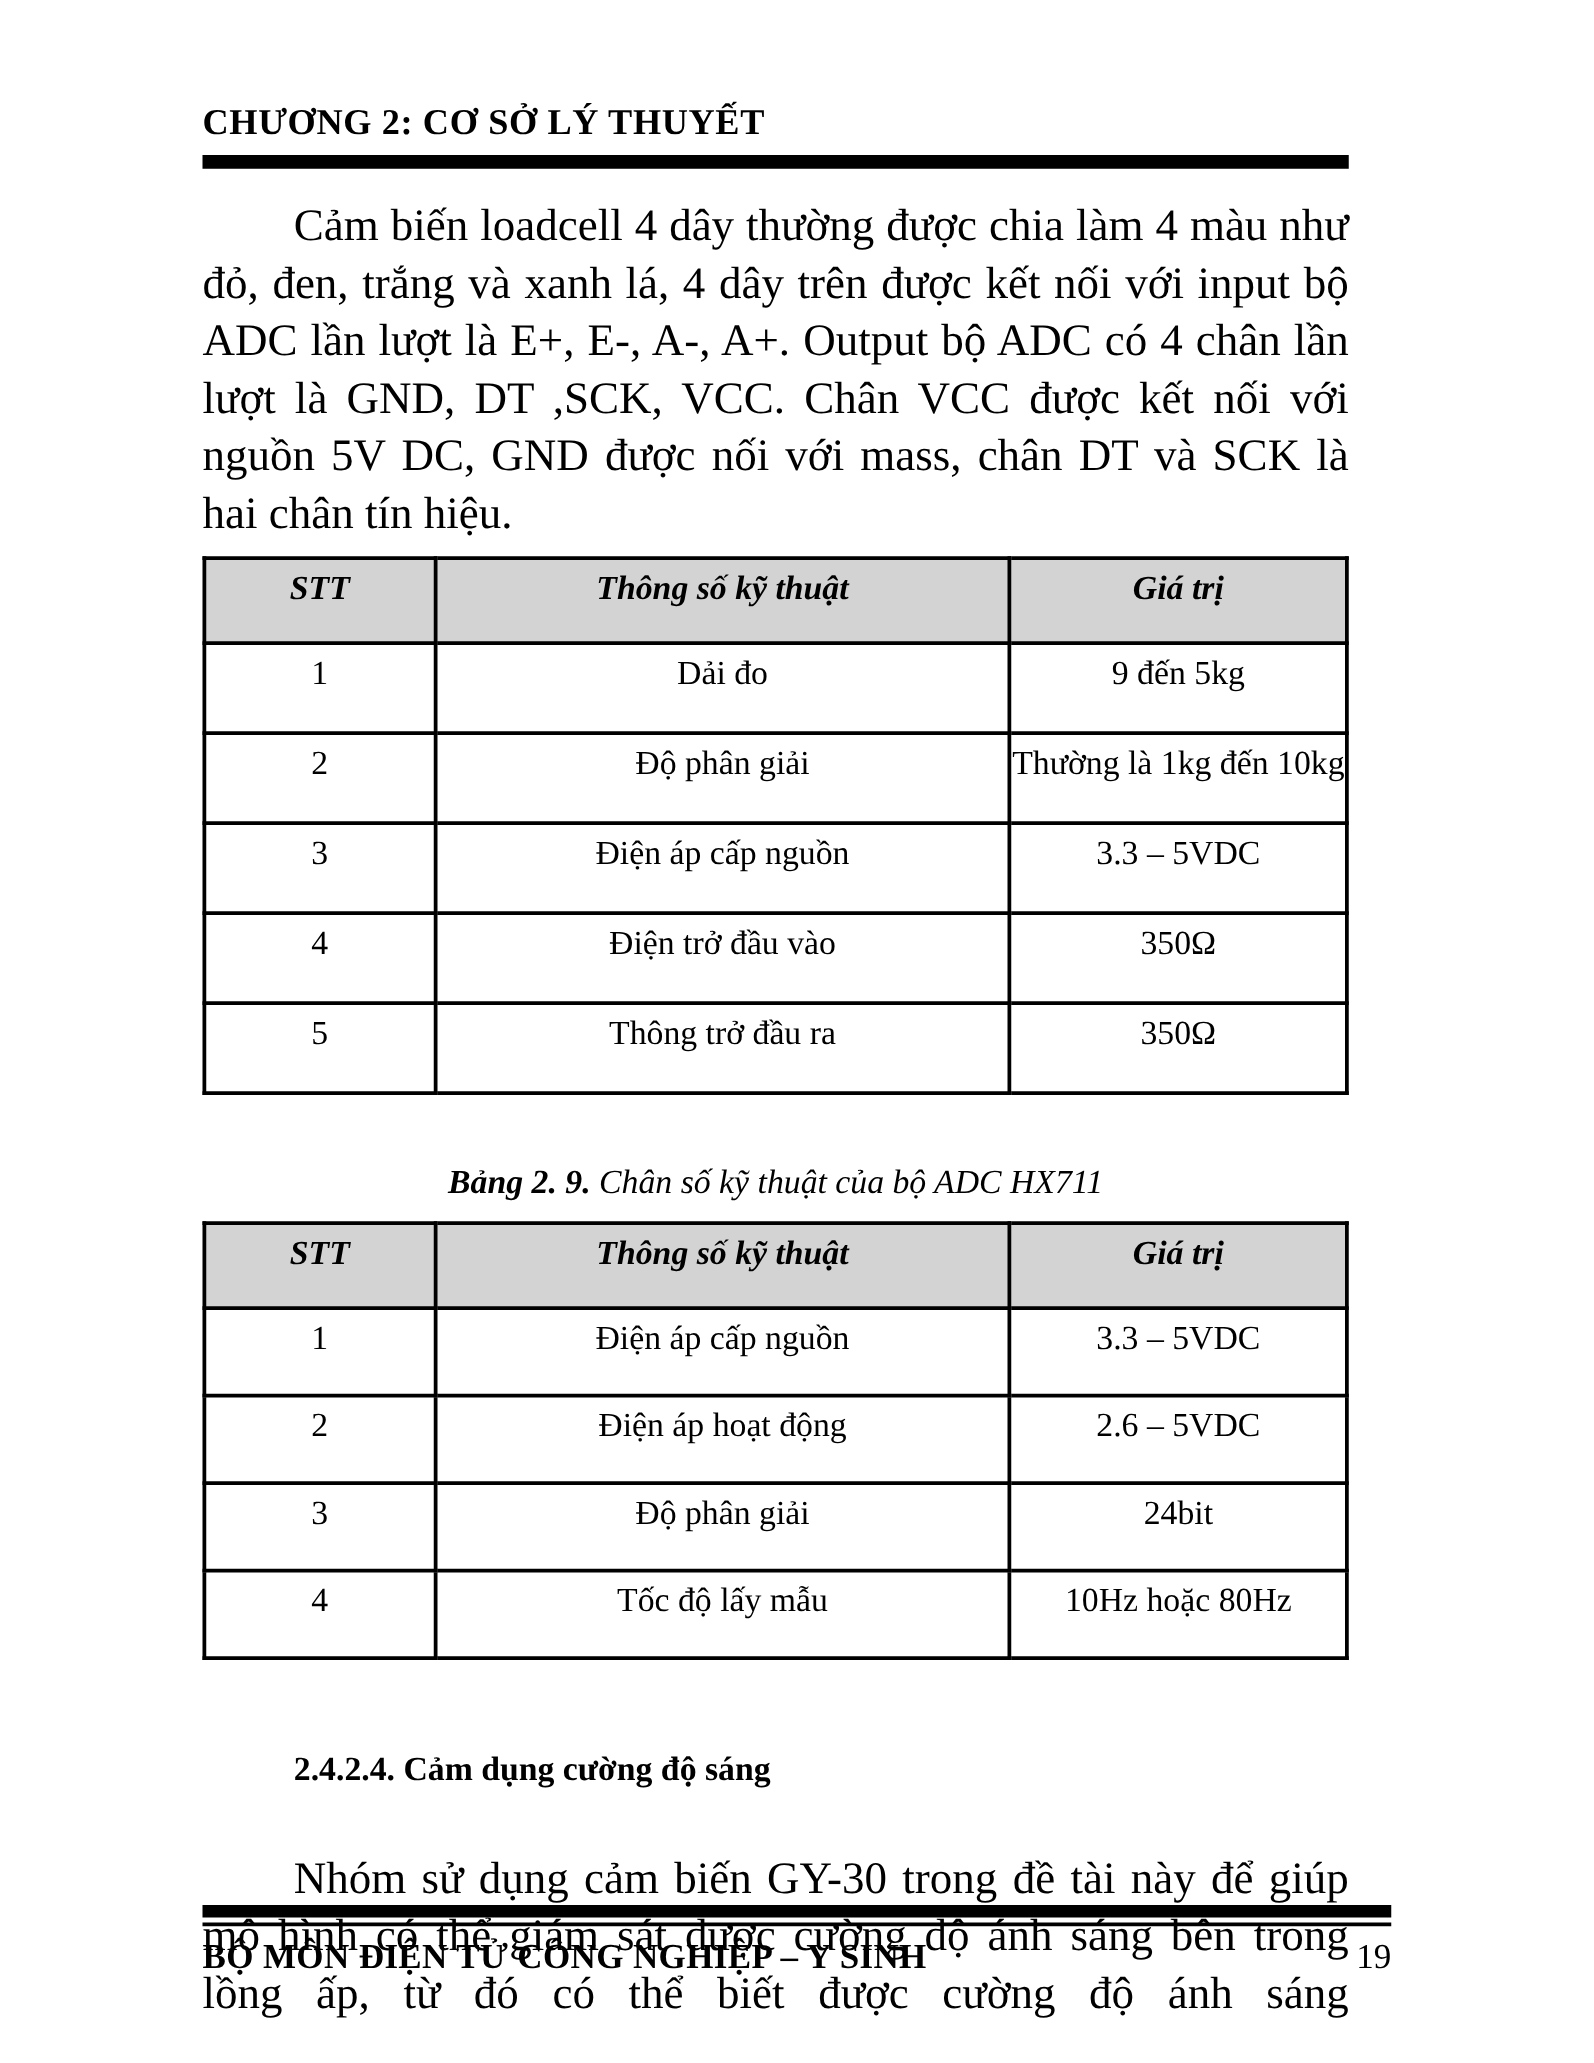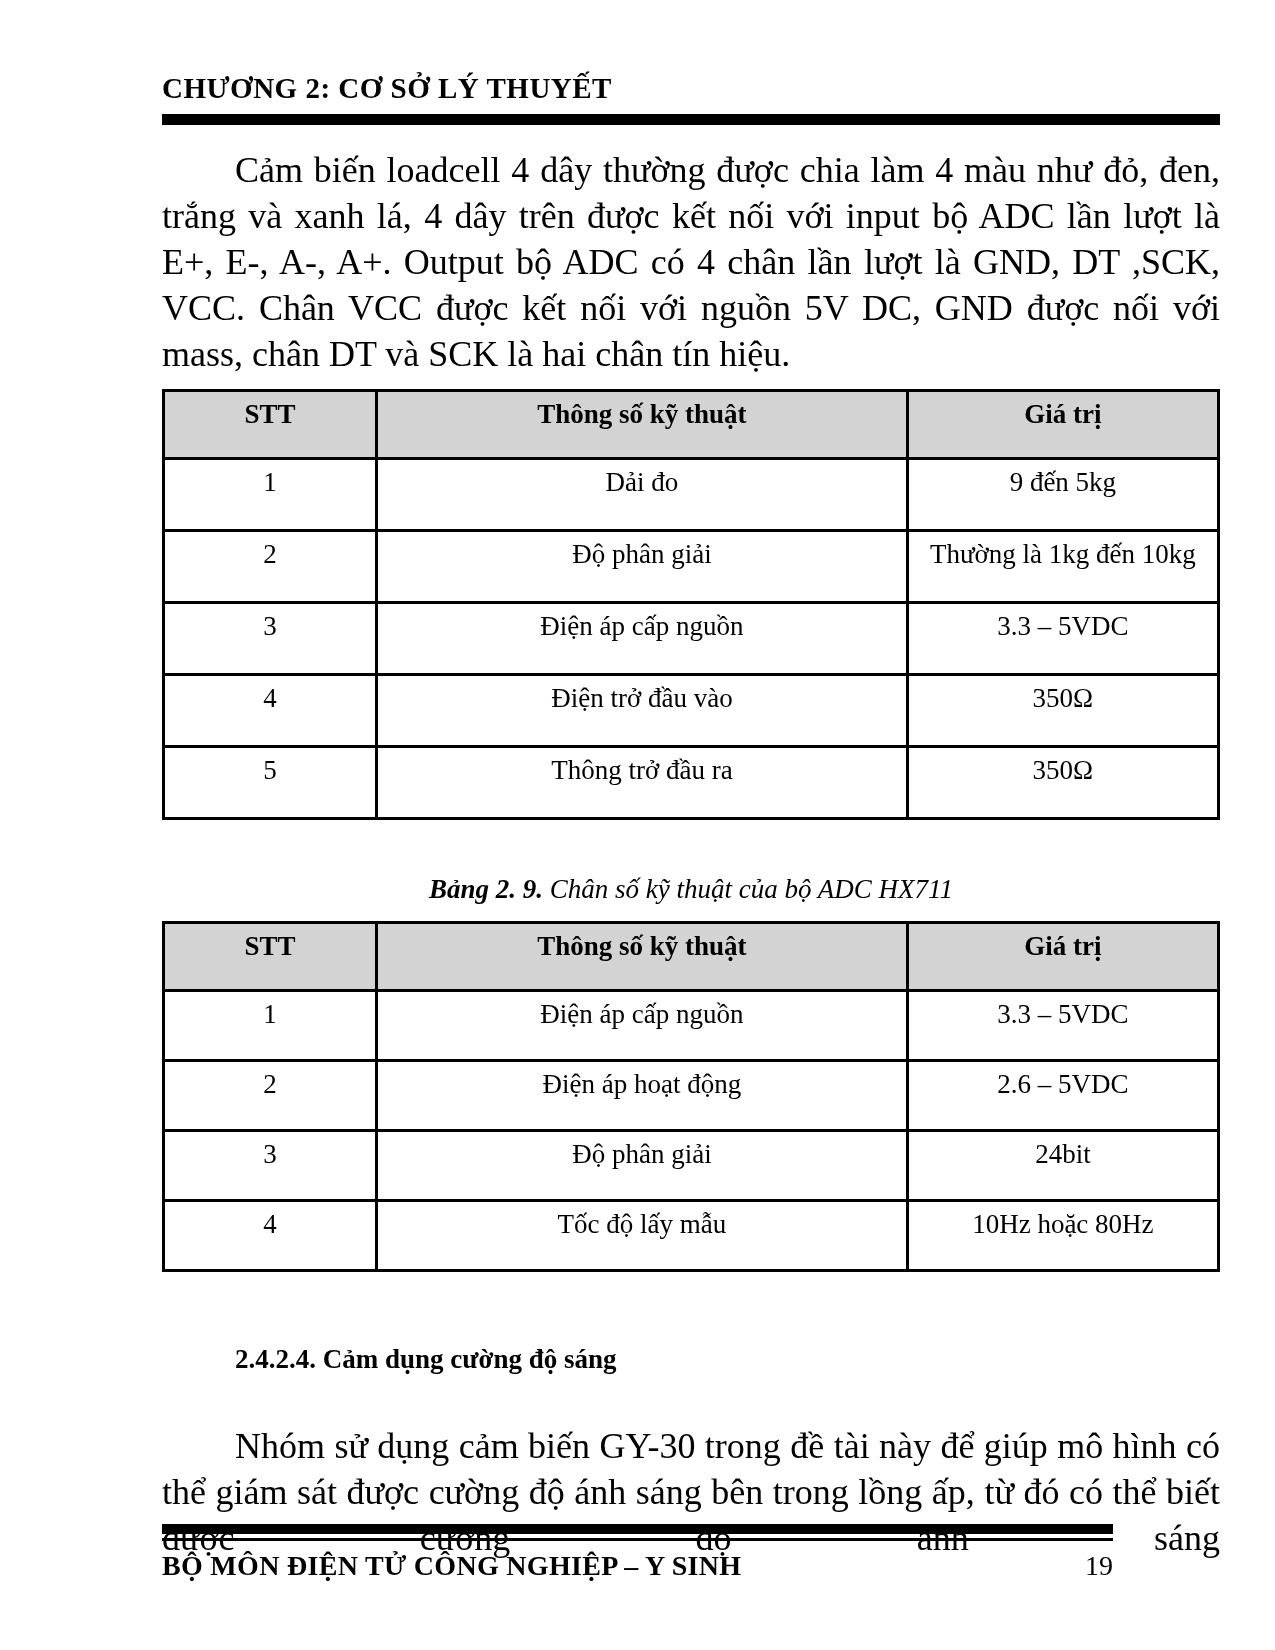--- a/index.html
+++ b/index.html
@@ -3,21 +3,21 @@
 <meta charset="utf-8">
 <style>
   * { margin: 0; padding: 0; box-sizing: border-box; }
   html, body { background: #ffffff; }
   body {
     width: 1275px; height: 1650px;
     position: relative; overflow: hidden;
     font-family: "Liberation Serif", "DejaVu Serif", serif;
     color: #000;
   }
-  .content { position: absolute; left: 162px; top: 4px; width: 1058px; }
+  .content { position: absolute; left: 162px; top: 14px; width: 917px; }
 
   .chapter-title { margin-top: 68px; font-size: 29px; font-weight: bold; letter-spacing: 0.5px; }
   .header-rule { height: 11px; background: #000; margin-top: 9px; }
 
   .para { font-size: 36px; line-height: 46px; text-align: justify; text-indent: 73px; }
   .para-1 { margin-top: 22px; }
   .para-2 { margin-top: 48px; text-align-last: justify; }
 
   .caption { text-align: center; font-style: italic; font-size: 27px; }
   .caption-1 { margin-top: 14px; }
@@ -25,21 +25,21 @@
   .caption-label { font-weight: bold; }
 
   table { width: 100%; border-collapse: collapse; table-layout: fixed; }
   .spec-table { margin-top: 12px; }
   .spec-table-2 { margin-top: 16px; }
   th, td {
     border: 3px solid #000;
     font-size: 27px; text-align: center; vertical-align: top;
     padding-top: 7px;
   }
-  th { background: #d3d3d3; height: 68px; font-weight: bold; }
+  th { background: #d3d3d3; height: 68px; font-weight: bold; font-style: italic; }
   .spec-table-1 td { height: 72px; }
   .spec-table-2 td { height: 70px; }
   .col-stt { width: 20.2%; }
   .col-spec { width: 50.3%; }
   .col-val { width: 29.5%; }
 
   .section-heading { margin-top: 72px; margin-left: 73px; font-size: 27px; font-weight: bold; }
 
   .footer { position: absolute; left: 162px; right: 162px; top: 1524px; }
   .footer-rule { height: 17px; border-top: 10px solid #000; border-bottom: 3px solid #000; }

